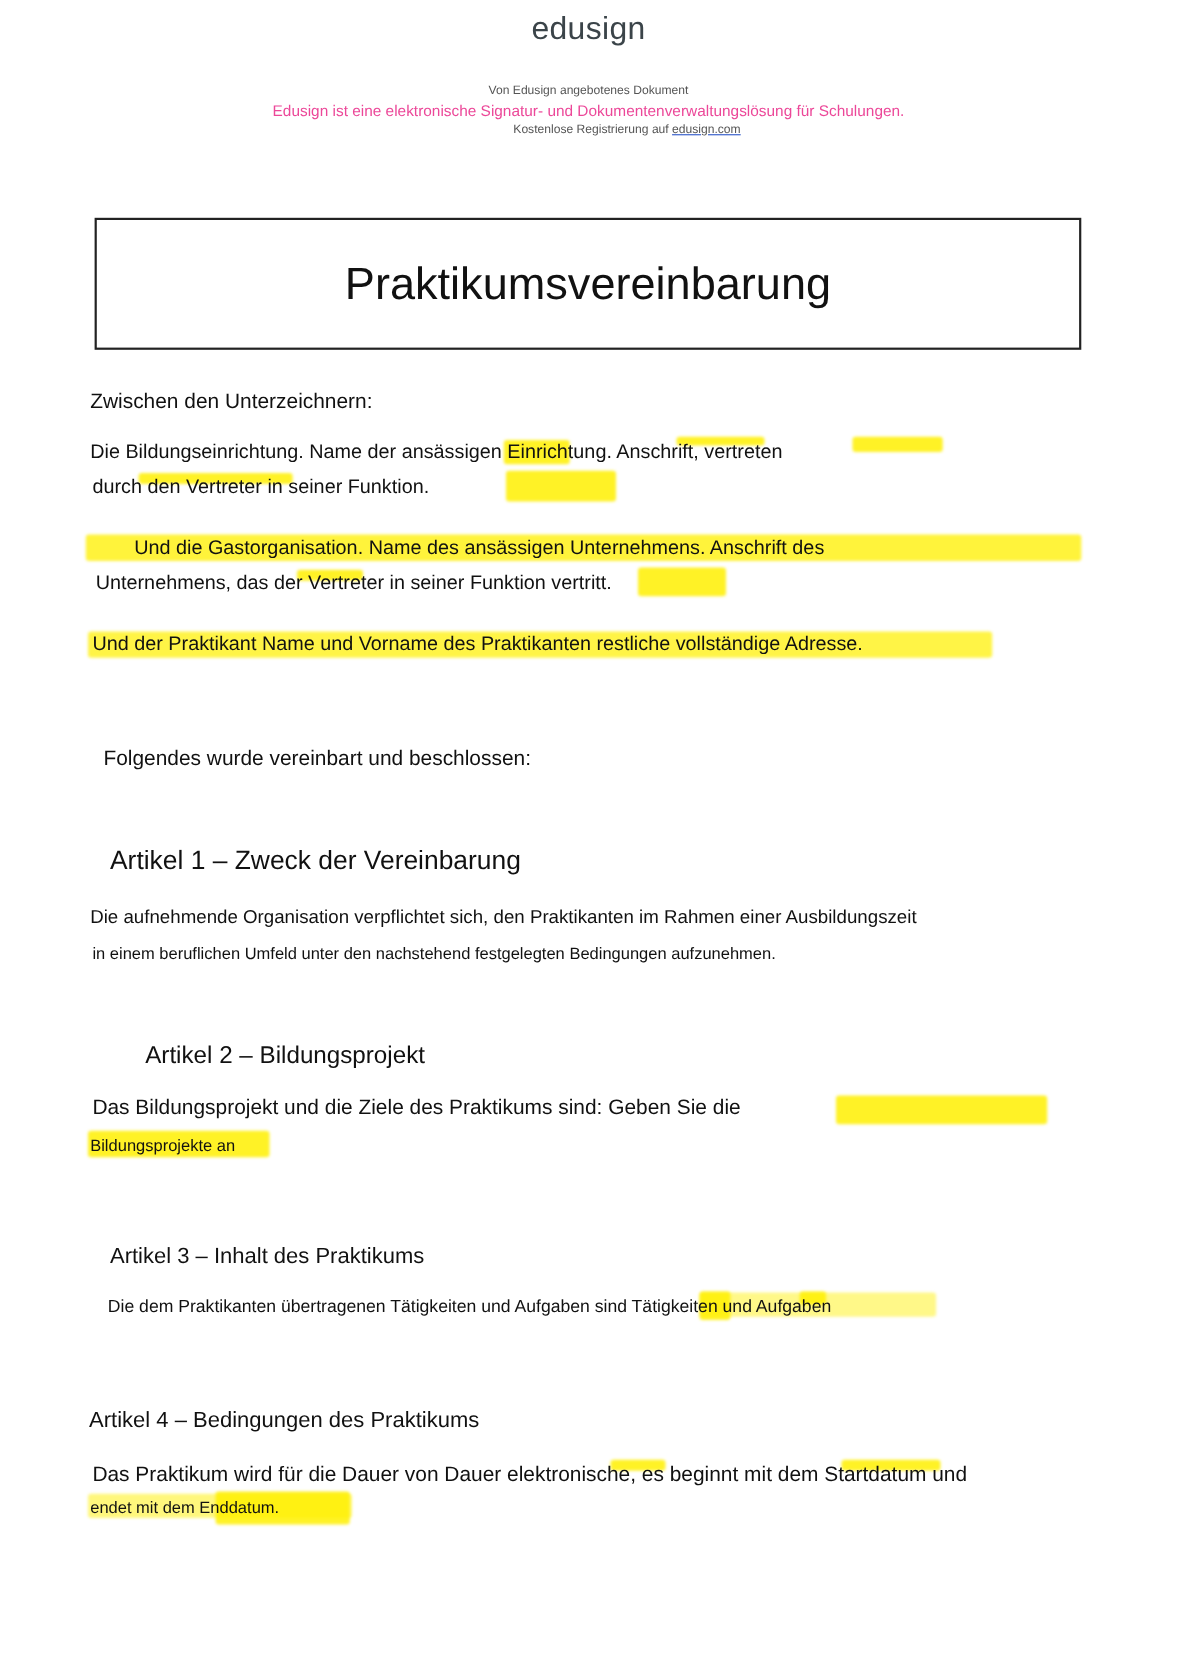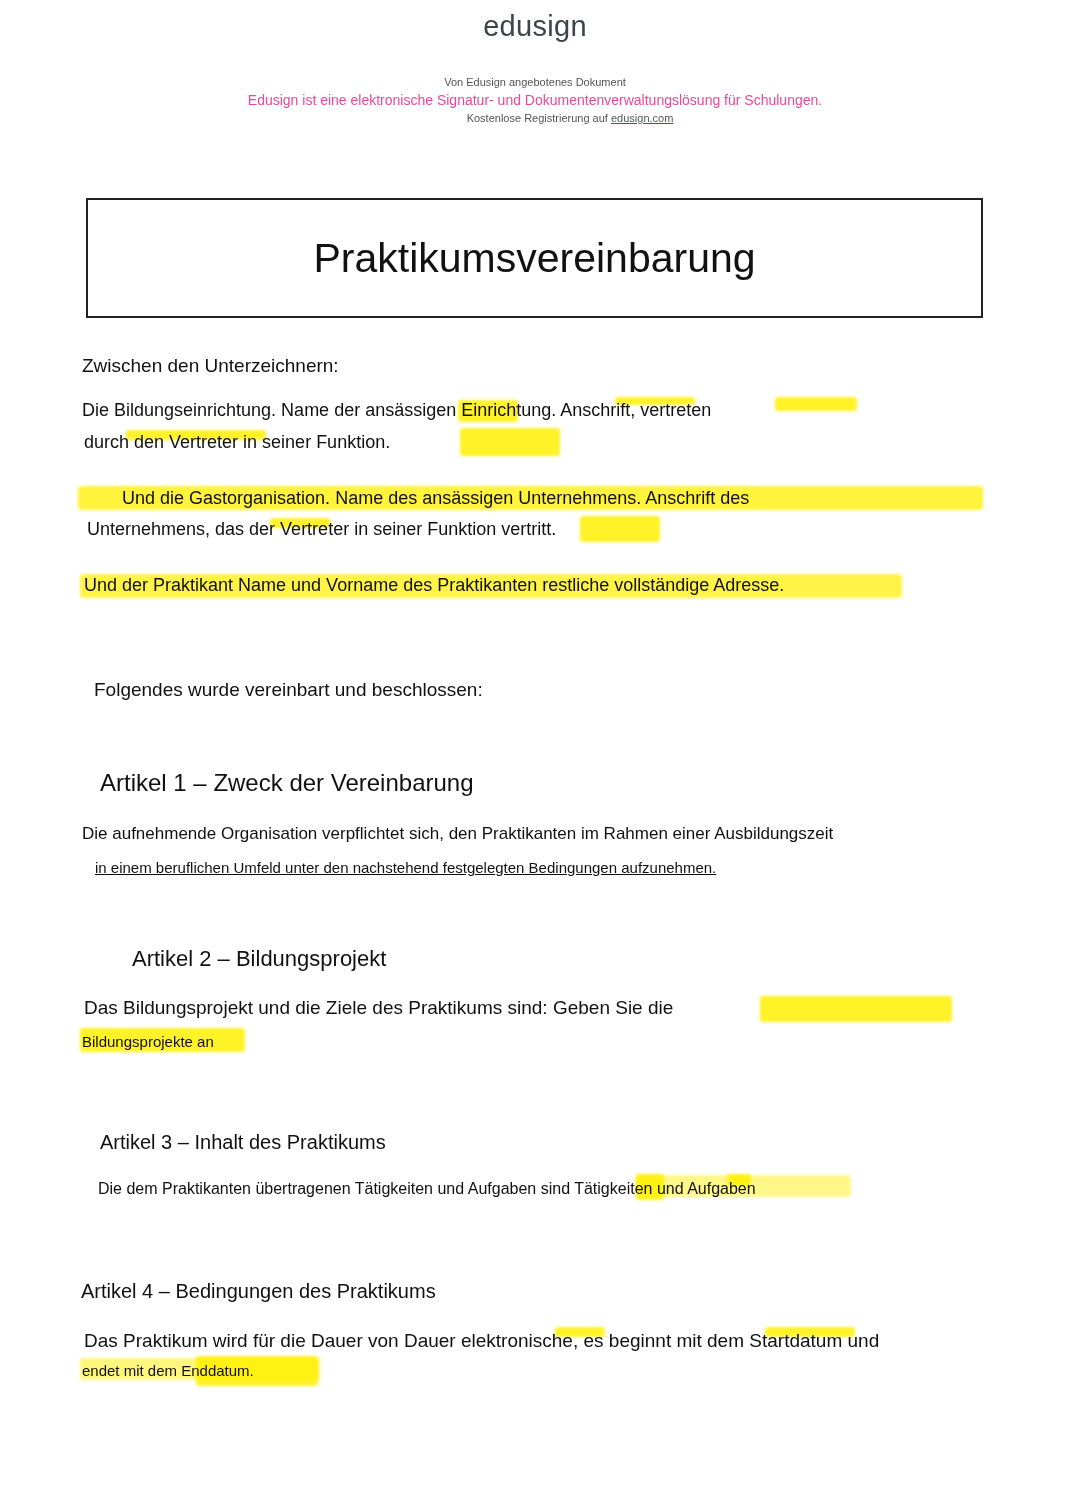--- a/index.html
+++ b/index.html
@@ -123,21 +123,21 @@
 
 <div class="abs p17" style="left:82px;top:488px;margin-left:40px;">Und die Gastorganisation. Name des ansässigen Unternehmens. Anschrift des</div>
 <div class="abs p17" style="left:87px;top:519px;">Unternehmens, das der Vertreter in seiner Funktion vertritt.</div>
 
 <div class="abs p17" style="left:84px;top:575px;">Und der Praktikant Name und Vorname des Praktikanten restliche vollständige Adresse.</div>
 
 <div class="abs p18" style="left:94px;top:679px;">Folgendes wurde vereinbart und beschlossen:</div>
 
 <div class="abs h-art" style="left:100px;top:769px;">Artikel 1 – Zweck der Vereinbarung</div>
 <div class="abs p16" style="left:82px;top:824px;">Die aufnehmende Organisation verpflichtet sich, den Praktikanten im Rahmen einer Ausbildungszeit</div>
-<div class="abs p14" style="left:95px;top:859px;text-decoration:underline;">in einem beruflichen Umfeld unter den nachstehend festgelegten Bedingungen aufzunehmen.</div>
+<div class="abs p14" style="left:84px;top:859px;">in einem beruflichen Umfeld unter den nachstehend festgelegten Bedingungen aufzunehmen.</div>
 
 <div class="abs h-art-sm" style="left:132px;top:946px;">Artikel 2 – Bildungsprojekt</div>
 <div class="abs p18" style="left:84px;top:997px;">Das Bildungsprojekt und die Ziele des Praktikums sind: Geben Sie die</div>
 <div class="abs p14" style="left:82px;top:1033px;">Bildungsprojekte an</div>
 
 <div class="abs h-art-xs" style="left:100px;top:1131px;">Artikel 3 – Inhalt des Praktikums</div>
 <div class="abs p15" style="left:98px;top:1180px;">Die dem Praktikanten übertragenen Tätigkeiten und Aufgaben sind Tätigkeiten und Aufgaben</div>
 
 <div class="abs h-art-xs" style="left:81px;top:1280px;">Artikel 4 – Bedingungen des Praktikums</div>
 <div class="abs p18" style="left:84px;top:1330px;">Das Praktikum wird für die Dauer von Dauer elektronische, es beginnt mit dem Startdatum und</div>

